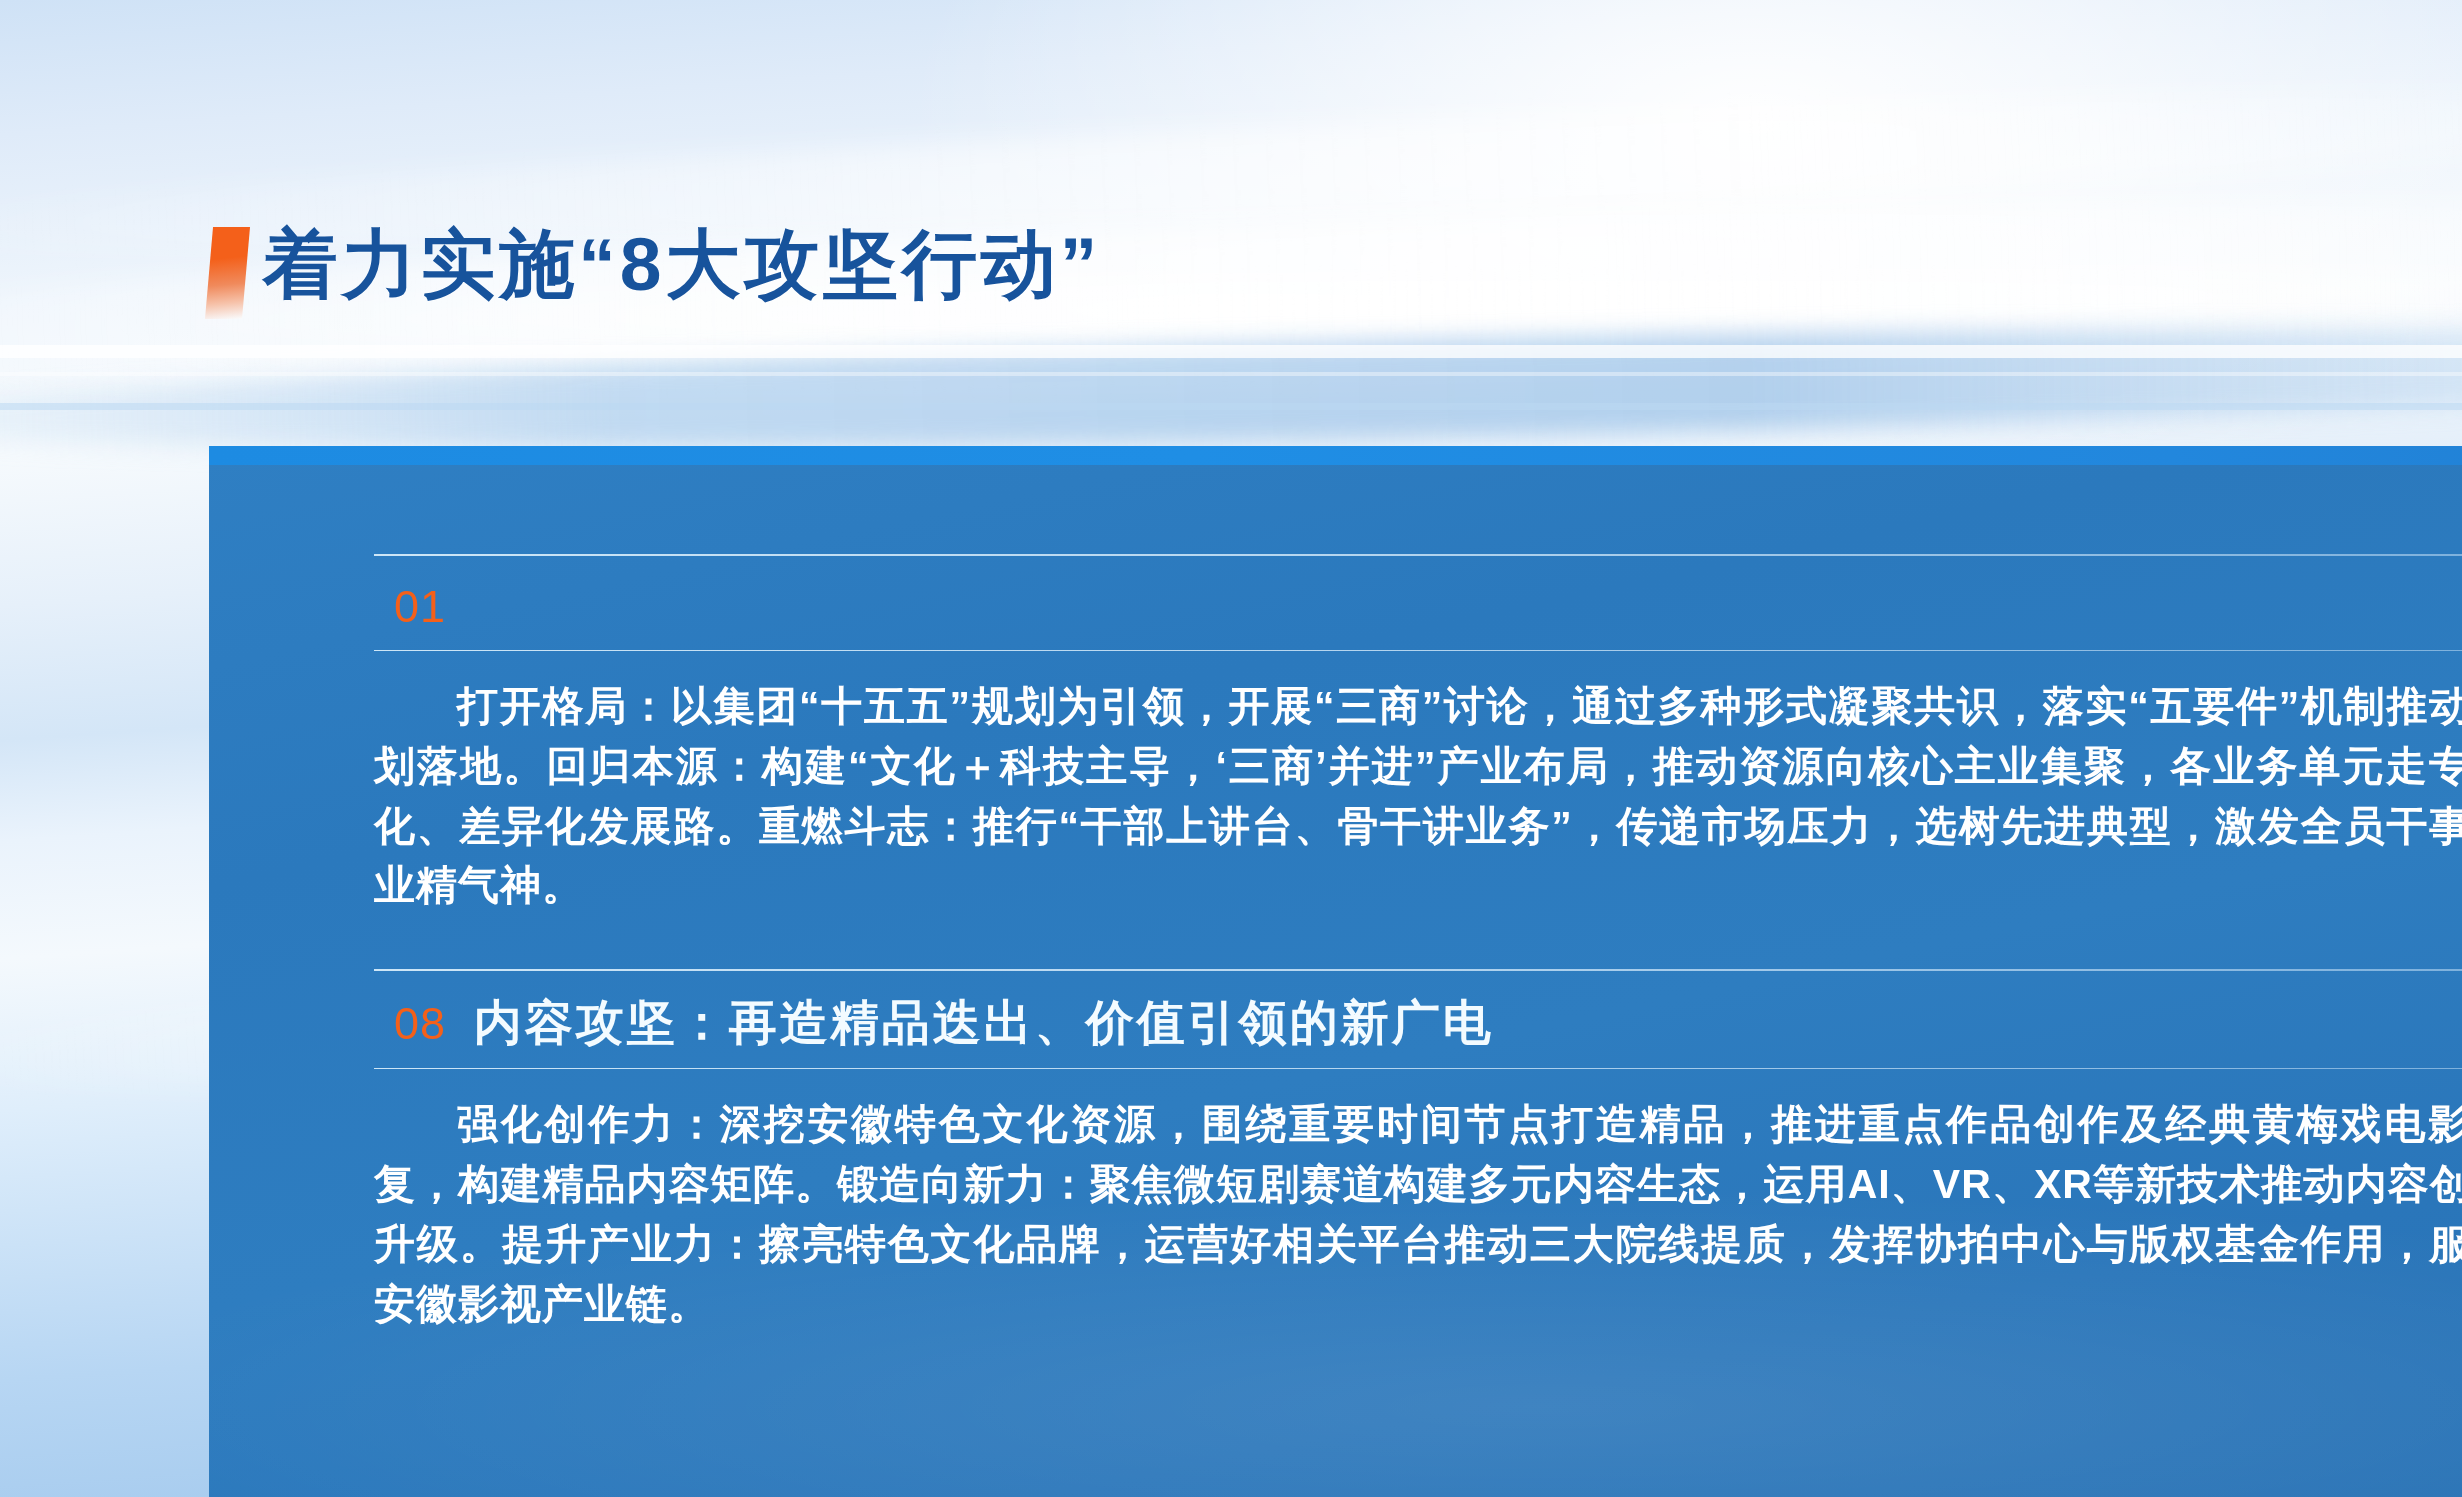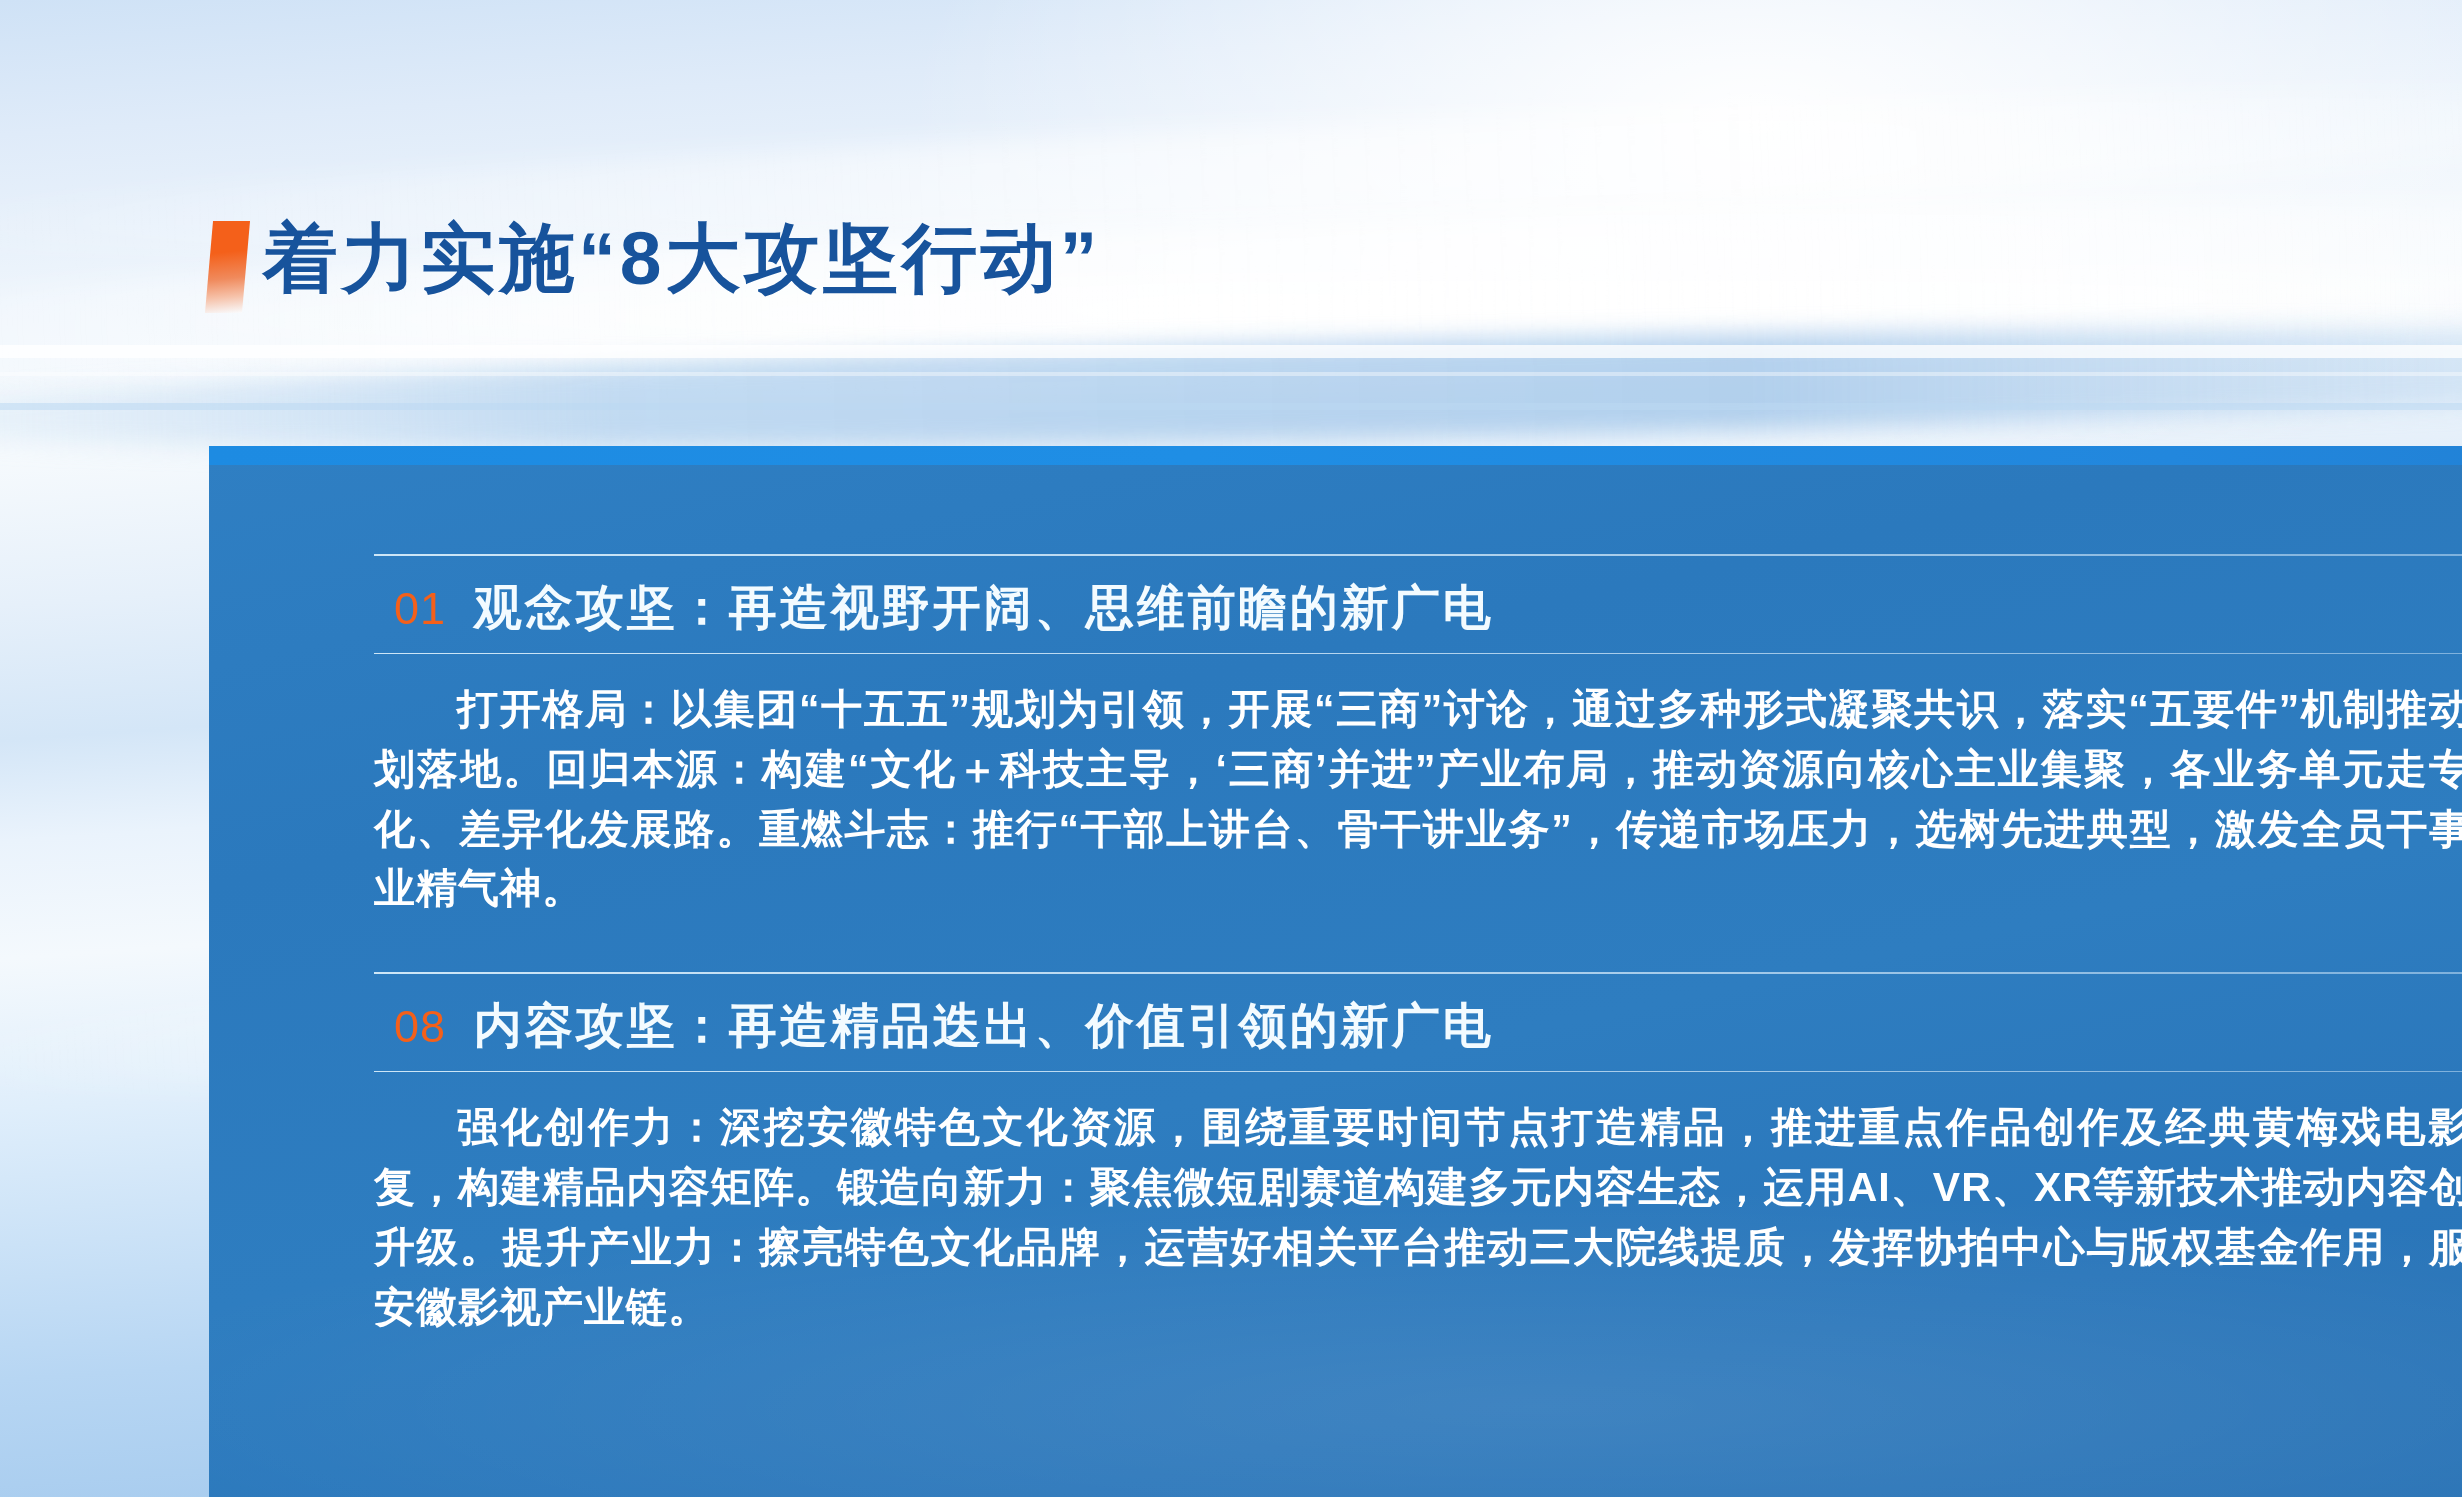--- a/index.html
+++ b/index.html
@@ -74,21 +74,21 @@
     position:absolute; left:0; width:2661px;
     pointer-events:none;
   }
   .band.b1 { top:345px;  height:12.8px; background:rgba(255,255,255,0.78); }
   .band.b2 { top:372px;  height:3.9px;  background:rgba(255,255,255,0.4); }
   .band.b3 { top:403px;  height:6.9px; background:rgba(188,216,242,0.55); }
 
   
   #title-row {
     position:absolute;
-    left:209px; top:214px;
+    left:209px; top:220px;
     display:flex; align-items:flex-start;
   }
   #accent-bar {
     width:37px; height:92px;
     margin-top:6.9px;
     background:linear-gradient(174deg, #f4601a 0%, #f4601a 34%, #f08a5c 62%, #f6c3ab 82%, rgba(255,255,255,0.35) 100%);
     transform:skewX(-5deg);
     flex:0 0 auto;
   }
   #page-title {
@@ -193,21 +193,20 @@
   <div id="panel">
     <div id="panel-top-strip"></div>
     <div id="panel-glow"></div>
 
     <div id="sections">
 
       <div class="section">
         <div class="rule"></div>
         <div class="sec-head">
           <span class="sec-num">01</span>
-          <span class="sec-title">观念攻坚：再造视野开阔、思维前瞻的新广电</span>
         </div>
         <div class="rule"></div>
         <p class="sec-body">打开格局：以集团“十五五”规划为引领，开展“三商”讨论，通过多种形式凝聚共识，落实“五要件”机制推动规划落地。回归本源：构建“文化＋科技主导，‘三商’并进”产业布局，推动资源向核心主业集聚，各业务单元走专业化、差异化发展路。重燃斗志：推行“干部上讲台、骨干讲业务”，传递市场压力，选树先进典型，激发全员干事创业精气神。</p>
       </div>
 
       <div class="section">
         <div class="rule"></div>
         <div class="sec-head">
           <span class="sec-num">08</span>
           <span class="sec-title">内容攻坚：再造精品迭出、价值引领的新广电</span>

